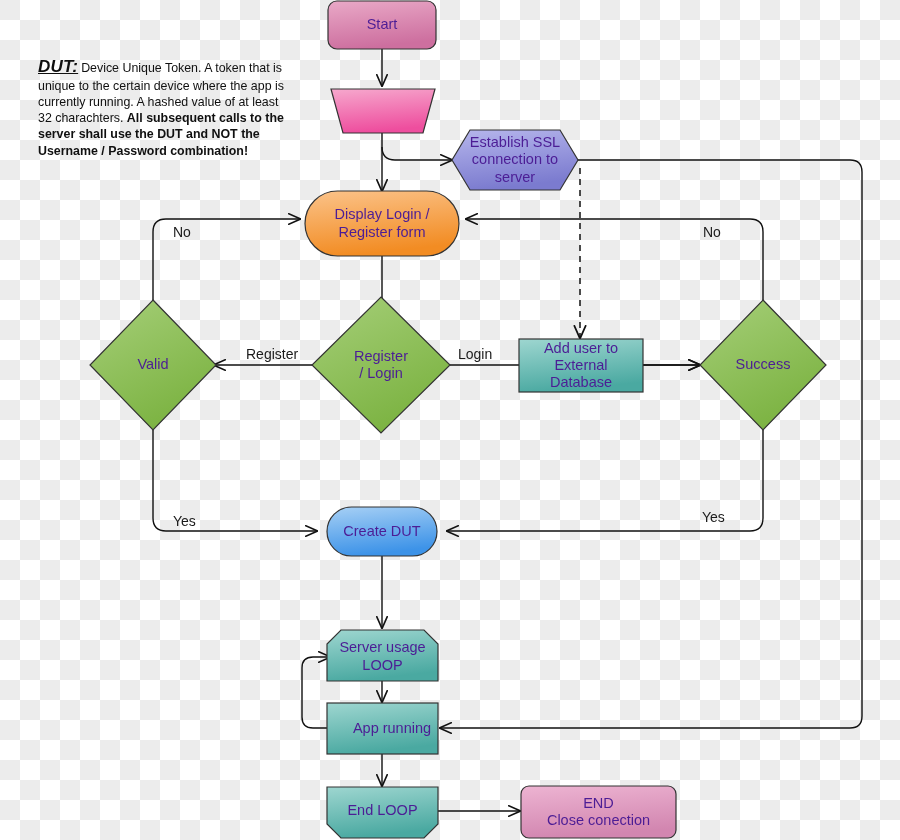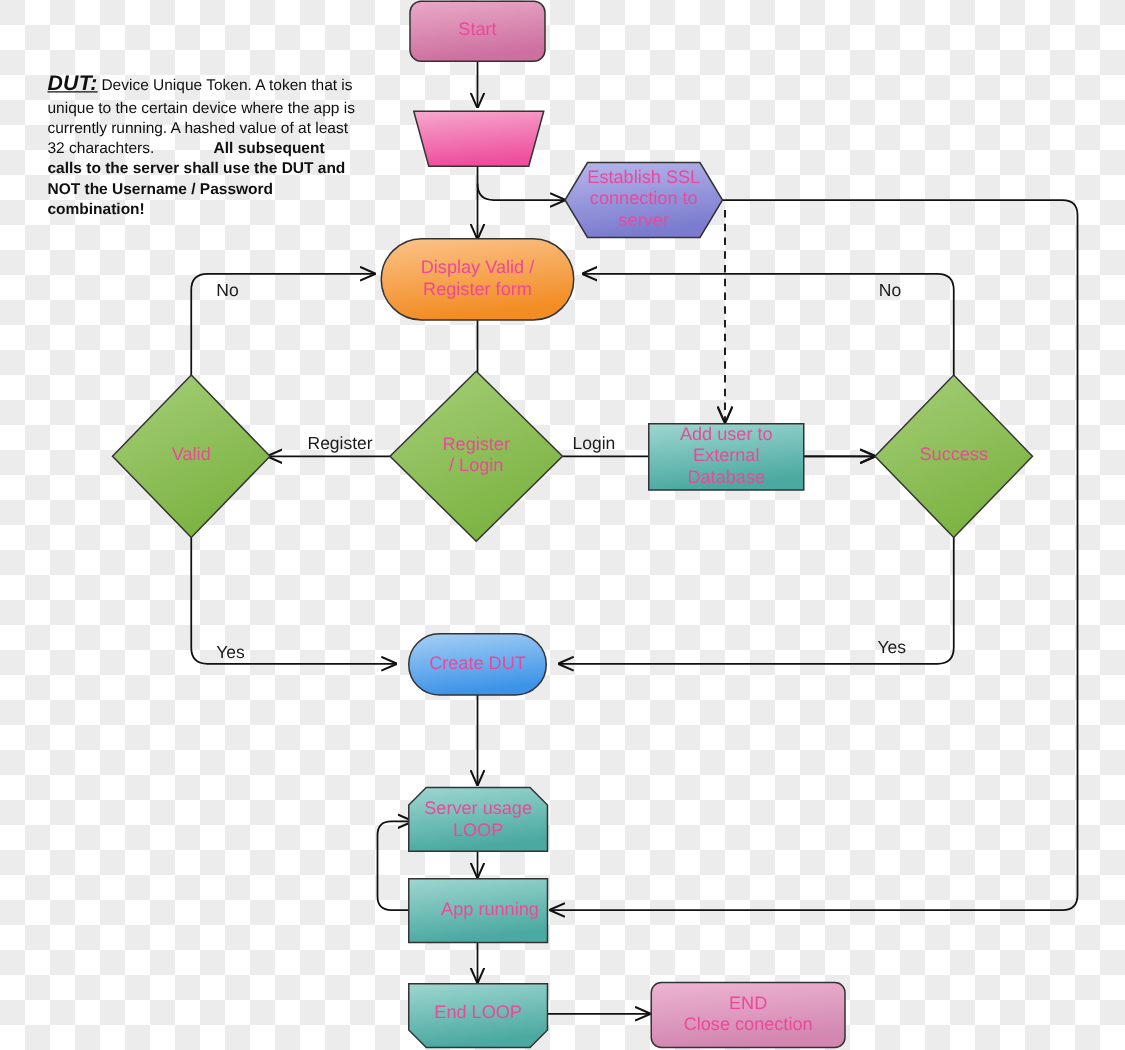--- a/index.html
+++ b/index.html
@@ -11,21 +11,21 @@
     position:relative;
     overflow:hidden;
   }
   #stage{position:absolute;inset:0;width:900px;height:840px;}
   svg.layer{position:absolute;left:0;top:0;width:900px;height:840px;}
 
   .nodeText{
     position:absolute;
     display:flex;align-items:center;justify-content:center;
     text-align:center;
-    color:#ec4899;
+    color:#4c1d95;
     font-size:14.5px;
     line-height:1.18;
     pointer-events:none;
     white-space:pre-line;
   }
   .edgeLabel{
     position:absolute;
     font-size:14px;
     color:#1a1a1a;
     white-space:nowrap;
@@ -37,21 +37,21 @@
     line-height:1.30;
     color:#101010;
   }
   #dut-note .dut-term{
     font-weight:bold;font-style:italic;
     text-decoration:underline;
     font-size:17px;
     letter-spacing:.2px;
     margin-right:3px;
   }
-  #dut-note .dut-bold{font-weight:bold;margin-left:44px;}
+  #dut-note .dut-bold{font-weight:bold;}
 </style>
 </head>
 <body>
 
 <div id="stage">
 
   <svg class="layer" viewBox="0 0 900 840">
     <defs>
       <marker id="arr" viewBox="0 0 10 10" refX="9.5" refY="5" markerWidth="9" markerHeight="9" orient="auto-start-reverse">
         <path d="M0,0.6 L10,5 L0,9.4" fill="none" stroke="#111" stroke-width="1.3"></path>
@@ -142,21 +142,21 @@
     </g>
   </svg>
 
   <div class="nodeText" style="left:328px;top:1px;width:108px;height:48px;">Start</div>
 
 
   <div class="nodeText" style="left:452px;top:130px;width:126px;height:60px;">Establish SSL
 connection to
 server</div>
 
-  <div class="nodeText" style="left:305px;top:191px;width:154px;height:65px;">Display Valid /
+  <div class="nodeText" style="left:305px;top:191px;width:154px;height:65px;">Display Login /
 Register form</div>
 
   <div class="nodeText" style="left:103px;top:345px;width:100px;height:40px;">Valid</div>
 
   <div class="nodeText" style="left:331px;top:338px;width:100px;height:54px;">Register
 / Login</div>
 
   <div class="nodeText" style="left:519px;top:339px;width:124px;height:53px;">Add user to
 External
 Database</div>

